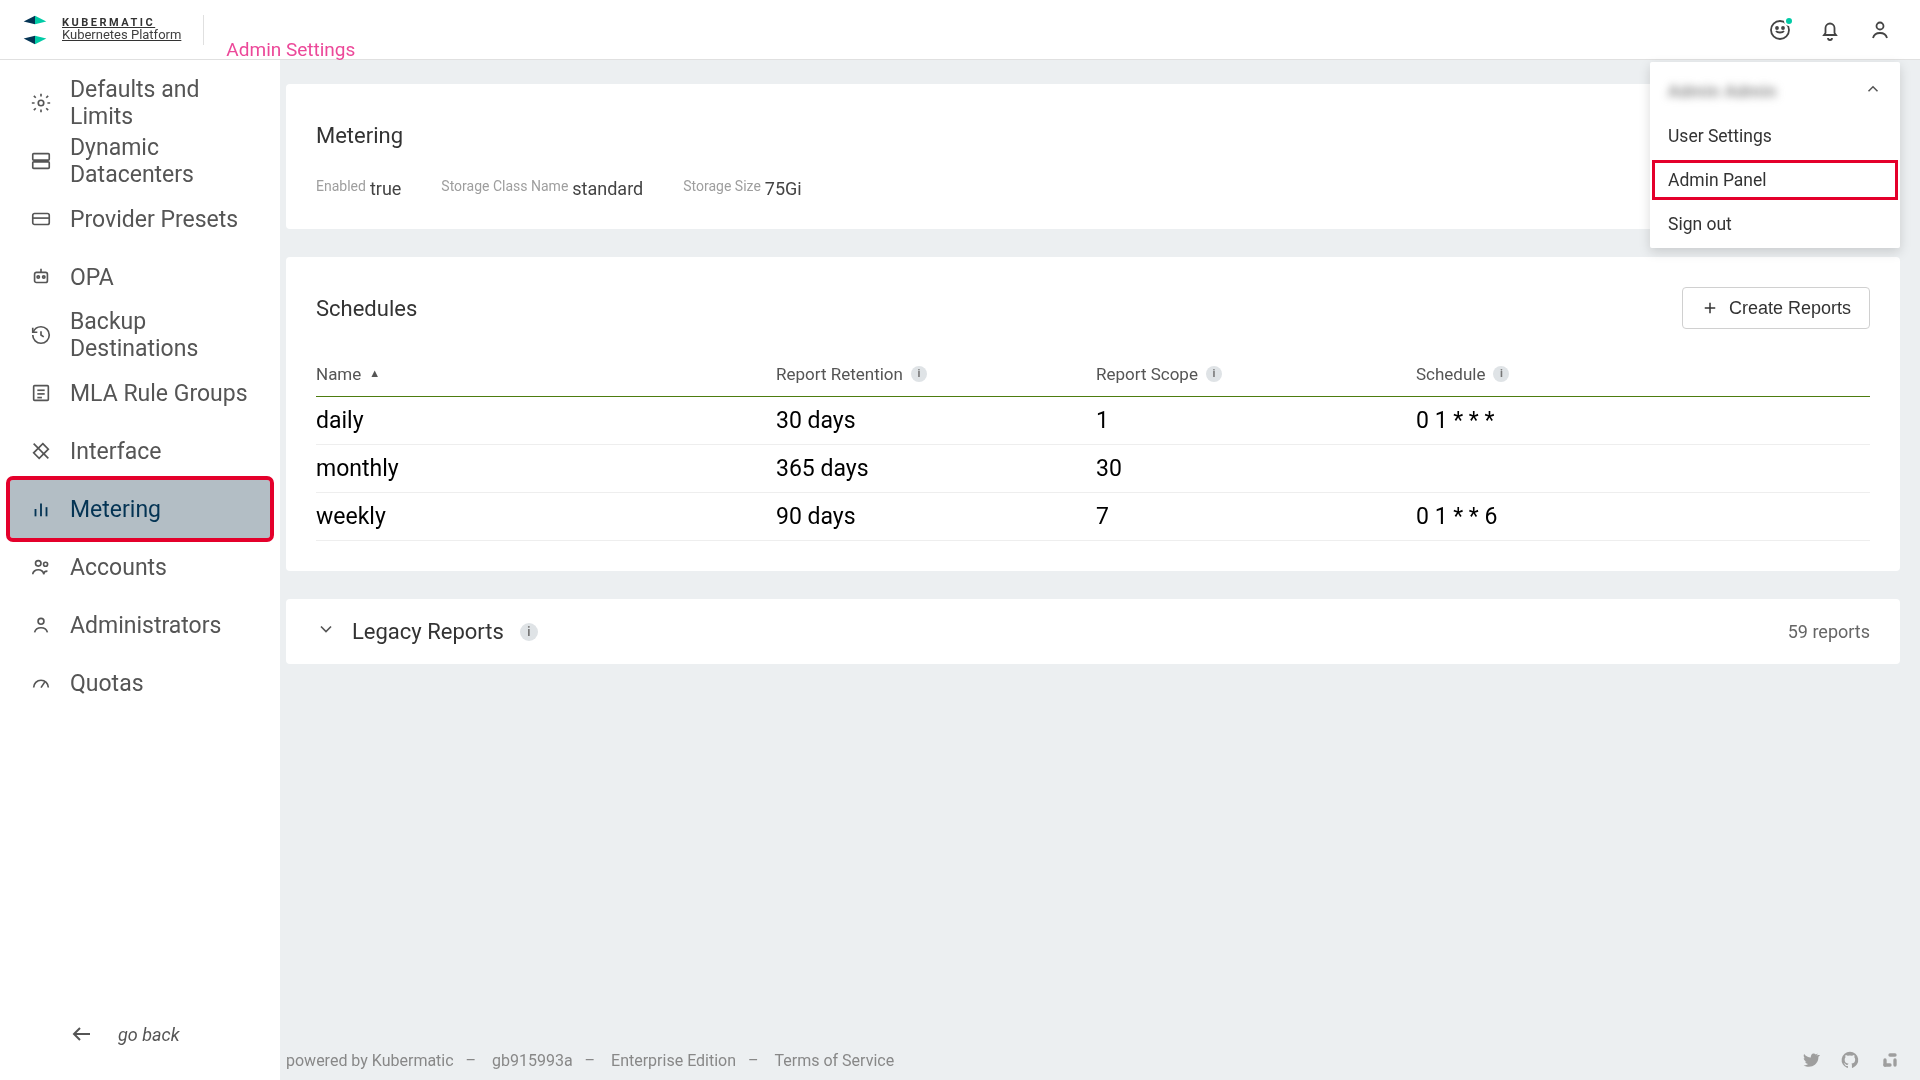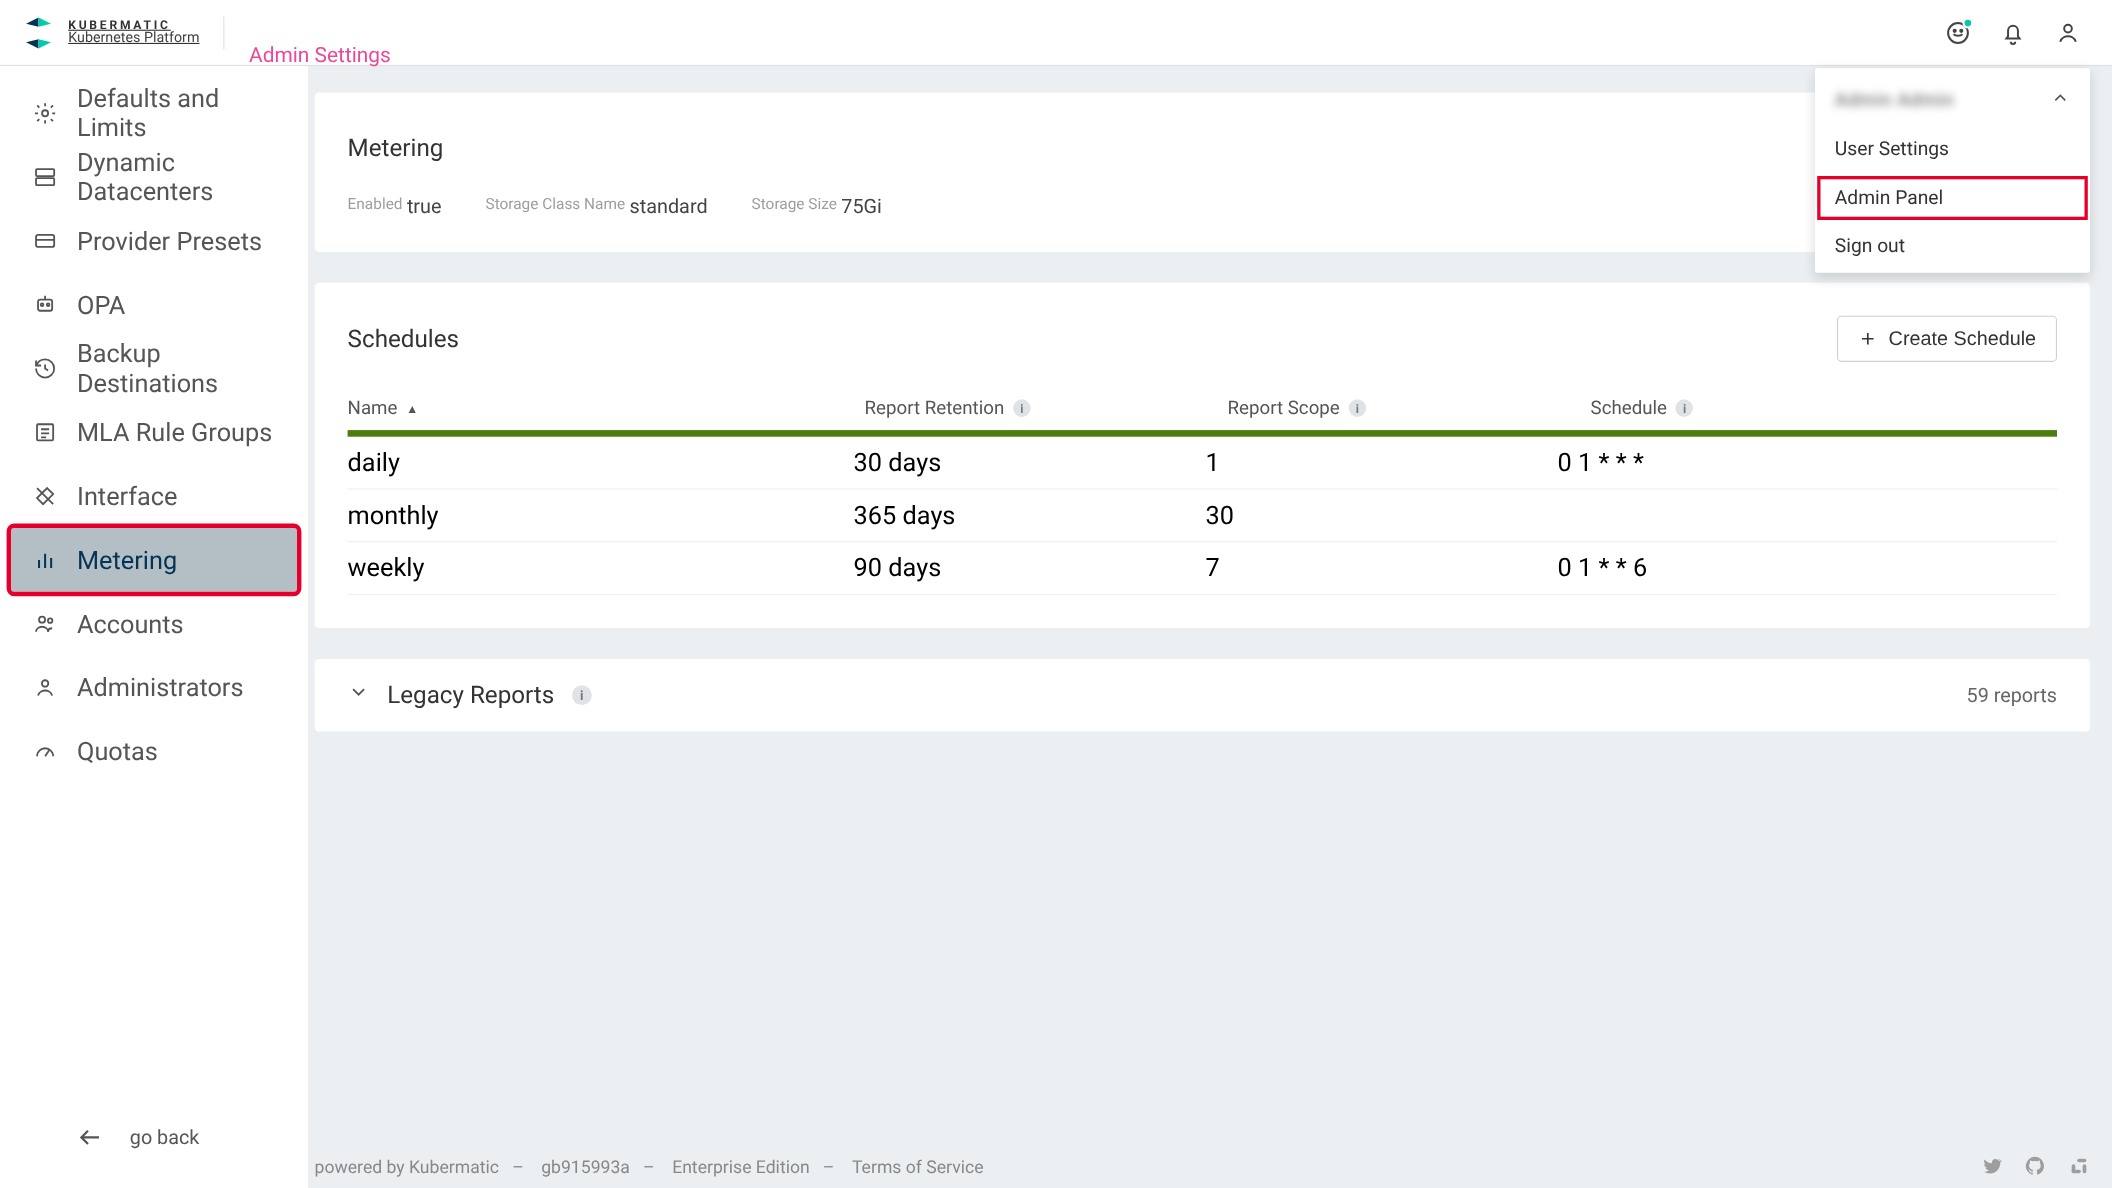--- a/index.html
+++ b/index.html
@@ -20,39 +20,39 @@
   .icon-btn svg { display:block; }
   .badge-dot { position:absolute; top:-2px; right:-2px; width:10px; height:10px; border-radius:50%; background:#00cba6; border:2px solid #fff; }
 
   
   .sidebar { position:fixed; top:60px; left:0; bottom:0; width:280px; background:#fff; padding:14px 10px; display:flex; flex-direction:column; z-index:5; }
   .nav-item { display:flex; align-items:center; gap:18px; height:58px; padding:0 20px; border-radius:4px; cursor:pointer; color:#555; font-size:23px; }
   .nav-item svg { flex-shrink:0; }
   .nav-item.active { background:#b3bec5; color:#043454; border-radius:3px; }
   .nav-item.active.highlight { outline:4px solid #e4002b; }
   .sidebar-spacer { flex:1; }
-  .go-back { display:flex; align-items:center; gap:24px; padding:18px 20px 20px 60px; color:#555; font-size:18px; cursor:pointer; }
+  .go-back { display:flex; align-items:center; gap:24px; padding:18px 20px 20px 60px; color:#555; font-size:18px; cursor:pointer;font-style:italic; }
 
   
   .main { position:absolute; top:84px; left:286px; right:20px; }
   .card { background:#fff; border-radius:4px; margin-bottom:28px; padding:30px 30px; }
   .card-title-row { display:flex; align-items:center; justify-content:space-between; margin-bottom:22px; }
   .card-title { font-size:22px; font-weight:400; color:#333; }
   .btn-row { display:flex; gap:14px; }
   .btn { display:flex; align-items:center; gap:10px; height:42px; padding:0 18px; background:#fff; border:1px solid #d0d0d0; border-radius:4px; font-size:18px; color:#333; cursor:pointer; }
   .btn svg { display:block; }
   .kv-row { display:flex; gap:40px; }
   .kv { display:flex; gap:4px; }
   .kv-label { font-size:14px; color:#9e9e9e; }
   .kv-value { font-size:18px; color:#444; }
 
   
   .table { width:100%; }
   .thead, .trow { display:grid; grid-template-columns: 460px 320px 320px 1fr; align-items:center; }
-  .thead { height:46px; border-bottom:6px solid #4d7c0f; color:#555; font-size:17px;gap:10px; }
+  .thead { height:46px; border-bottom:1px solid #4d7c0f; color:#555; font-size:17px; }
   .th { display:flex; align-items:center; gap:8px; }
   .info-dot { width:16px; height:16px; border-radius:50%; background:#dfe3e6; color:#777; font-size:11px; display:flex; align-items:center; justify-content:center; font-weight:bold; }
   .sort-caret { font-size:11px; }
   .trow { height:48px; border-bottom:1px solid #eee; font-size:23px; color:#000000; }
 
   
   .legacy-card { padding:20px 30px; }
   .legacy-row { display:flex; align-items:center; justify-content:space-between; }
   .legacy-left { display:flex; align-items:center; gap:16px; font-size:22px; color:#333; }
   .legacy-left .info-dot { width:18px; height:18px; font-size:12px; }
@@ -250,21 +250,21 @@
   </div>
 
   <div class="card">
     <div class="card-title-row">
       <div class="card-title">Schedules</div>
       <button class="btn">
         <svg width="18" height="18" viewBox="0 0 24 24" fill="none" stroke="currentColor" stroke-width="2">
             <line x1="12" y1="5" x2="12" y2="19"></line>
             <line x1="5" y1="12" x2="19" y2="12"></line>
           </svg>
-        <span>Create Schedule</span>
+        <span>Create Reports</span>
       </button>
     </div>
     <div class="table">
       <div class="thead">
         <div class="th">
           <span>Name</span>
           <span class="sort-caret">▲</span>
         </div>
         <div class="th">
           <span>Report Retention</span>

